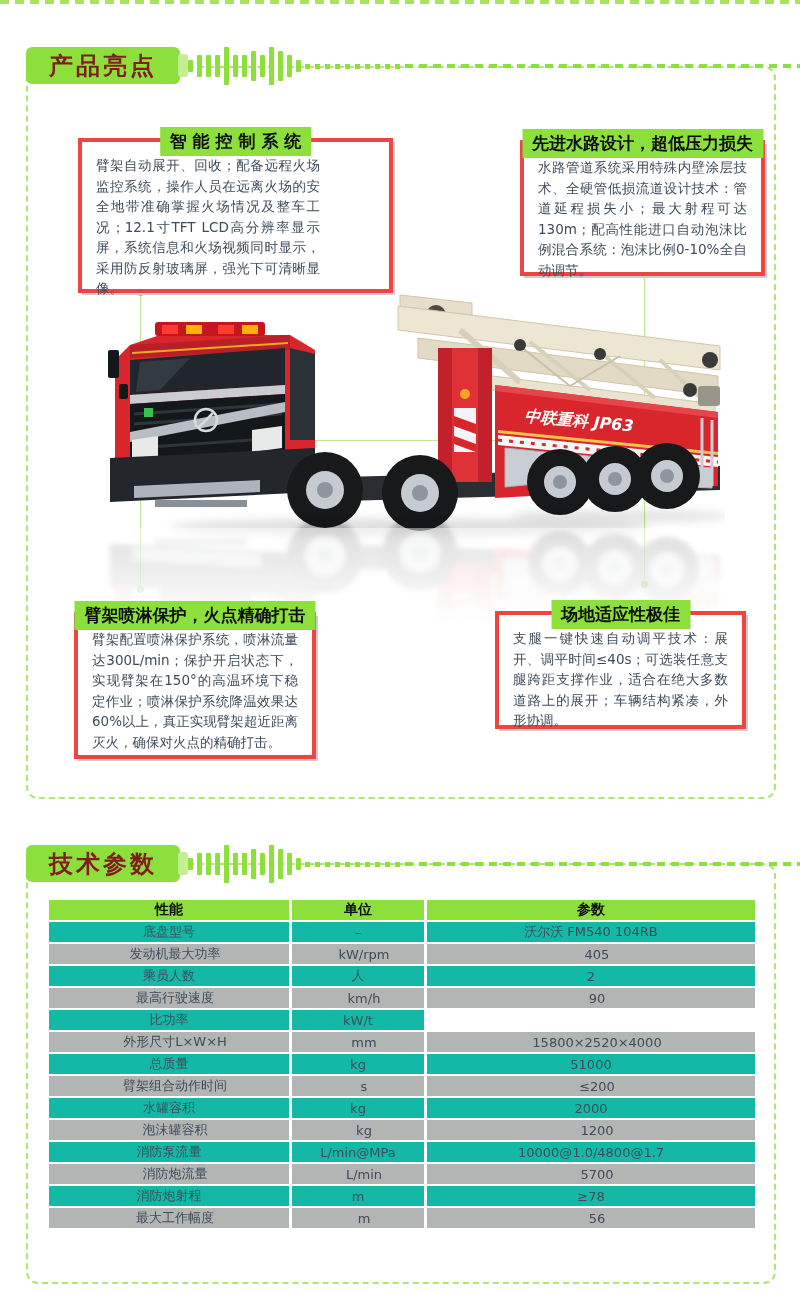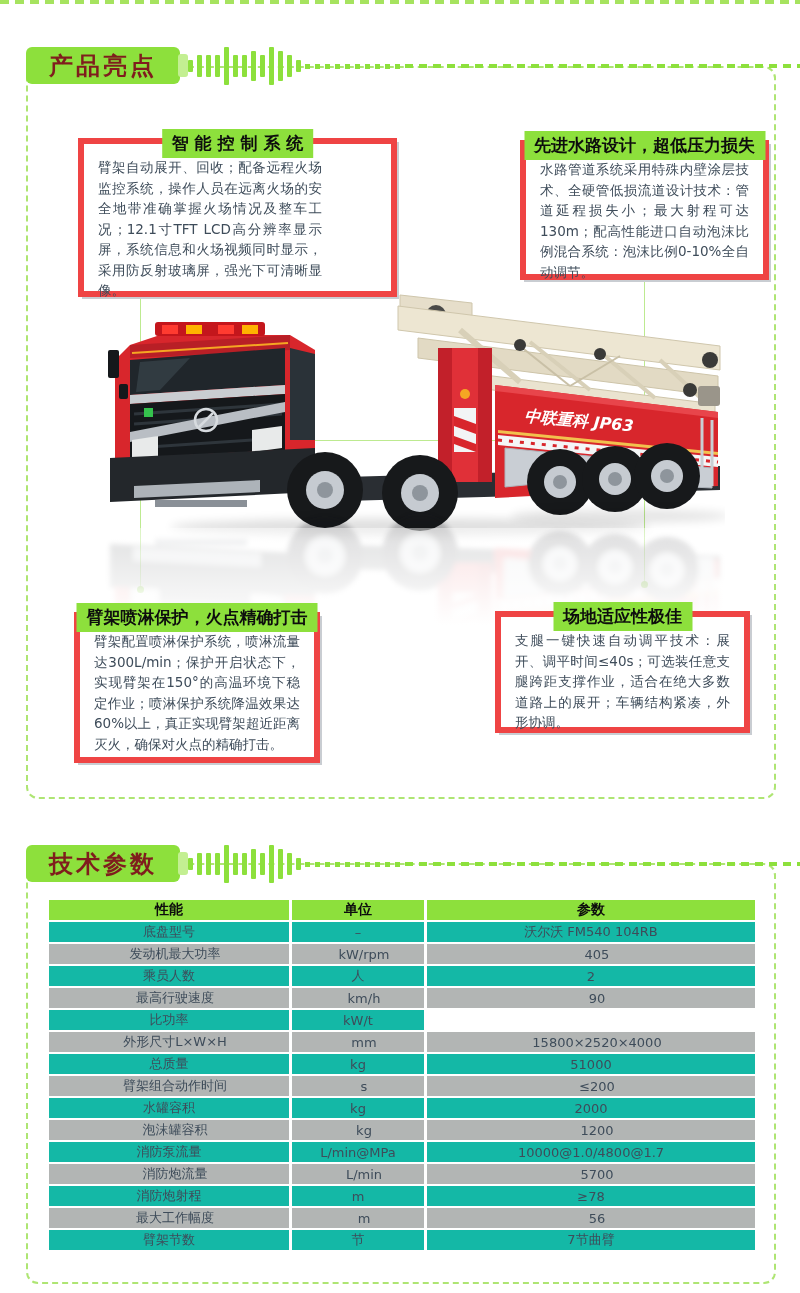--- a/index.html
+++ b/index.html
@@ -17,21 +17,21 @@
     display:flex;align-items:center;justify-content:center;z-index:5;}
   .sec-tab span{font-size:24px;font-weight:bold;color:#7f1d1d;letter-spacing:3px;}
   .sec-tab .nub{position:absolute;right:-8px;top:7px;width:10px;height:23px;background:#c3ef92;border-radius:3px;z-index:-1;}
 
   .eq-row{position:absolute;left:188px;height:44px;display:flex;align-items:center;z-index:4;}
   .eq-row .bar{width:5px;background:#8de03c;margin-right:4px;border-radius:1px;flex:none;}
   .eq-row .dot{width:5px;height:5px;background:#8de03c;margin-right:5px;flex:none;}
   .eq-row .dashline{width:430px;height:4px;
     background:repeating-linear-gradient(90deg,#8de03c 0 8px,transparent 8px 14px);}
 
-  .feature{position:absolute;background:#fff;border:6px solid #ef4444;box-shadow:3px 3px 0 -1px #c9cdd2;z-index:3;}
+  .feature{position:absolute;background:#fff;border:4px solid #ef4444;box-shadow:3px 3px 0 -1px #c9cdd2;z-index:3;}
   .feature .ftab{position:absolute;top:-15px;background:#8de03c;padding:3px 10px;white-space:nowrap;
     font-size:17px;font-weight:bold;color:#0d0d0d;left:50%;transform:translateX(-50%);}
   .feature p{margin:0;padding:13px 14px;font-size:13.5px;line-height:20.5px;color:#3e4c5a;
     text-align:justify;font-weight:500;}
   #feat1{left:78px;top:138px;width:307px;height:147px;}
   #feat1 p{width:224px;}
   #feat2{left:520px;top:140px;width:237px;height:128px;}
   #feat3{left:74px;top:612px;width:234px;height:139px;}
   #feat4{left:495px;top:611px;width:243px;height:110px;}
 
@@ -345,20 +345,15 @@
       <div class="trow light">
         <div class="cell">消防炮射程</div>
         <div class="cell">m</div>
         <div class="cell">≥78</div>
       </div>
       <div class="trow dark">
         <div class="cell">最大工作幅度</div>
         <div class="cell">m</div>
         <div class="cell">56</div>
       </div>
-      <div class="trow light">
-        <div class="cell">臂架节数</div>
-        <div class="cell">节</div>
-        <div class="cell">7节曲臂</div>
-      </div>
     </div>
 
 </div>
 
 </body></html>

